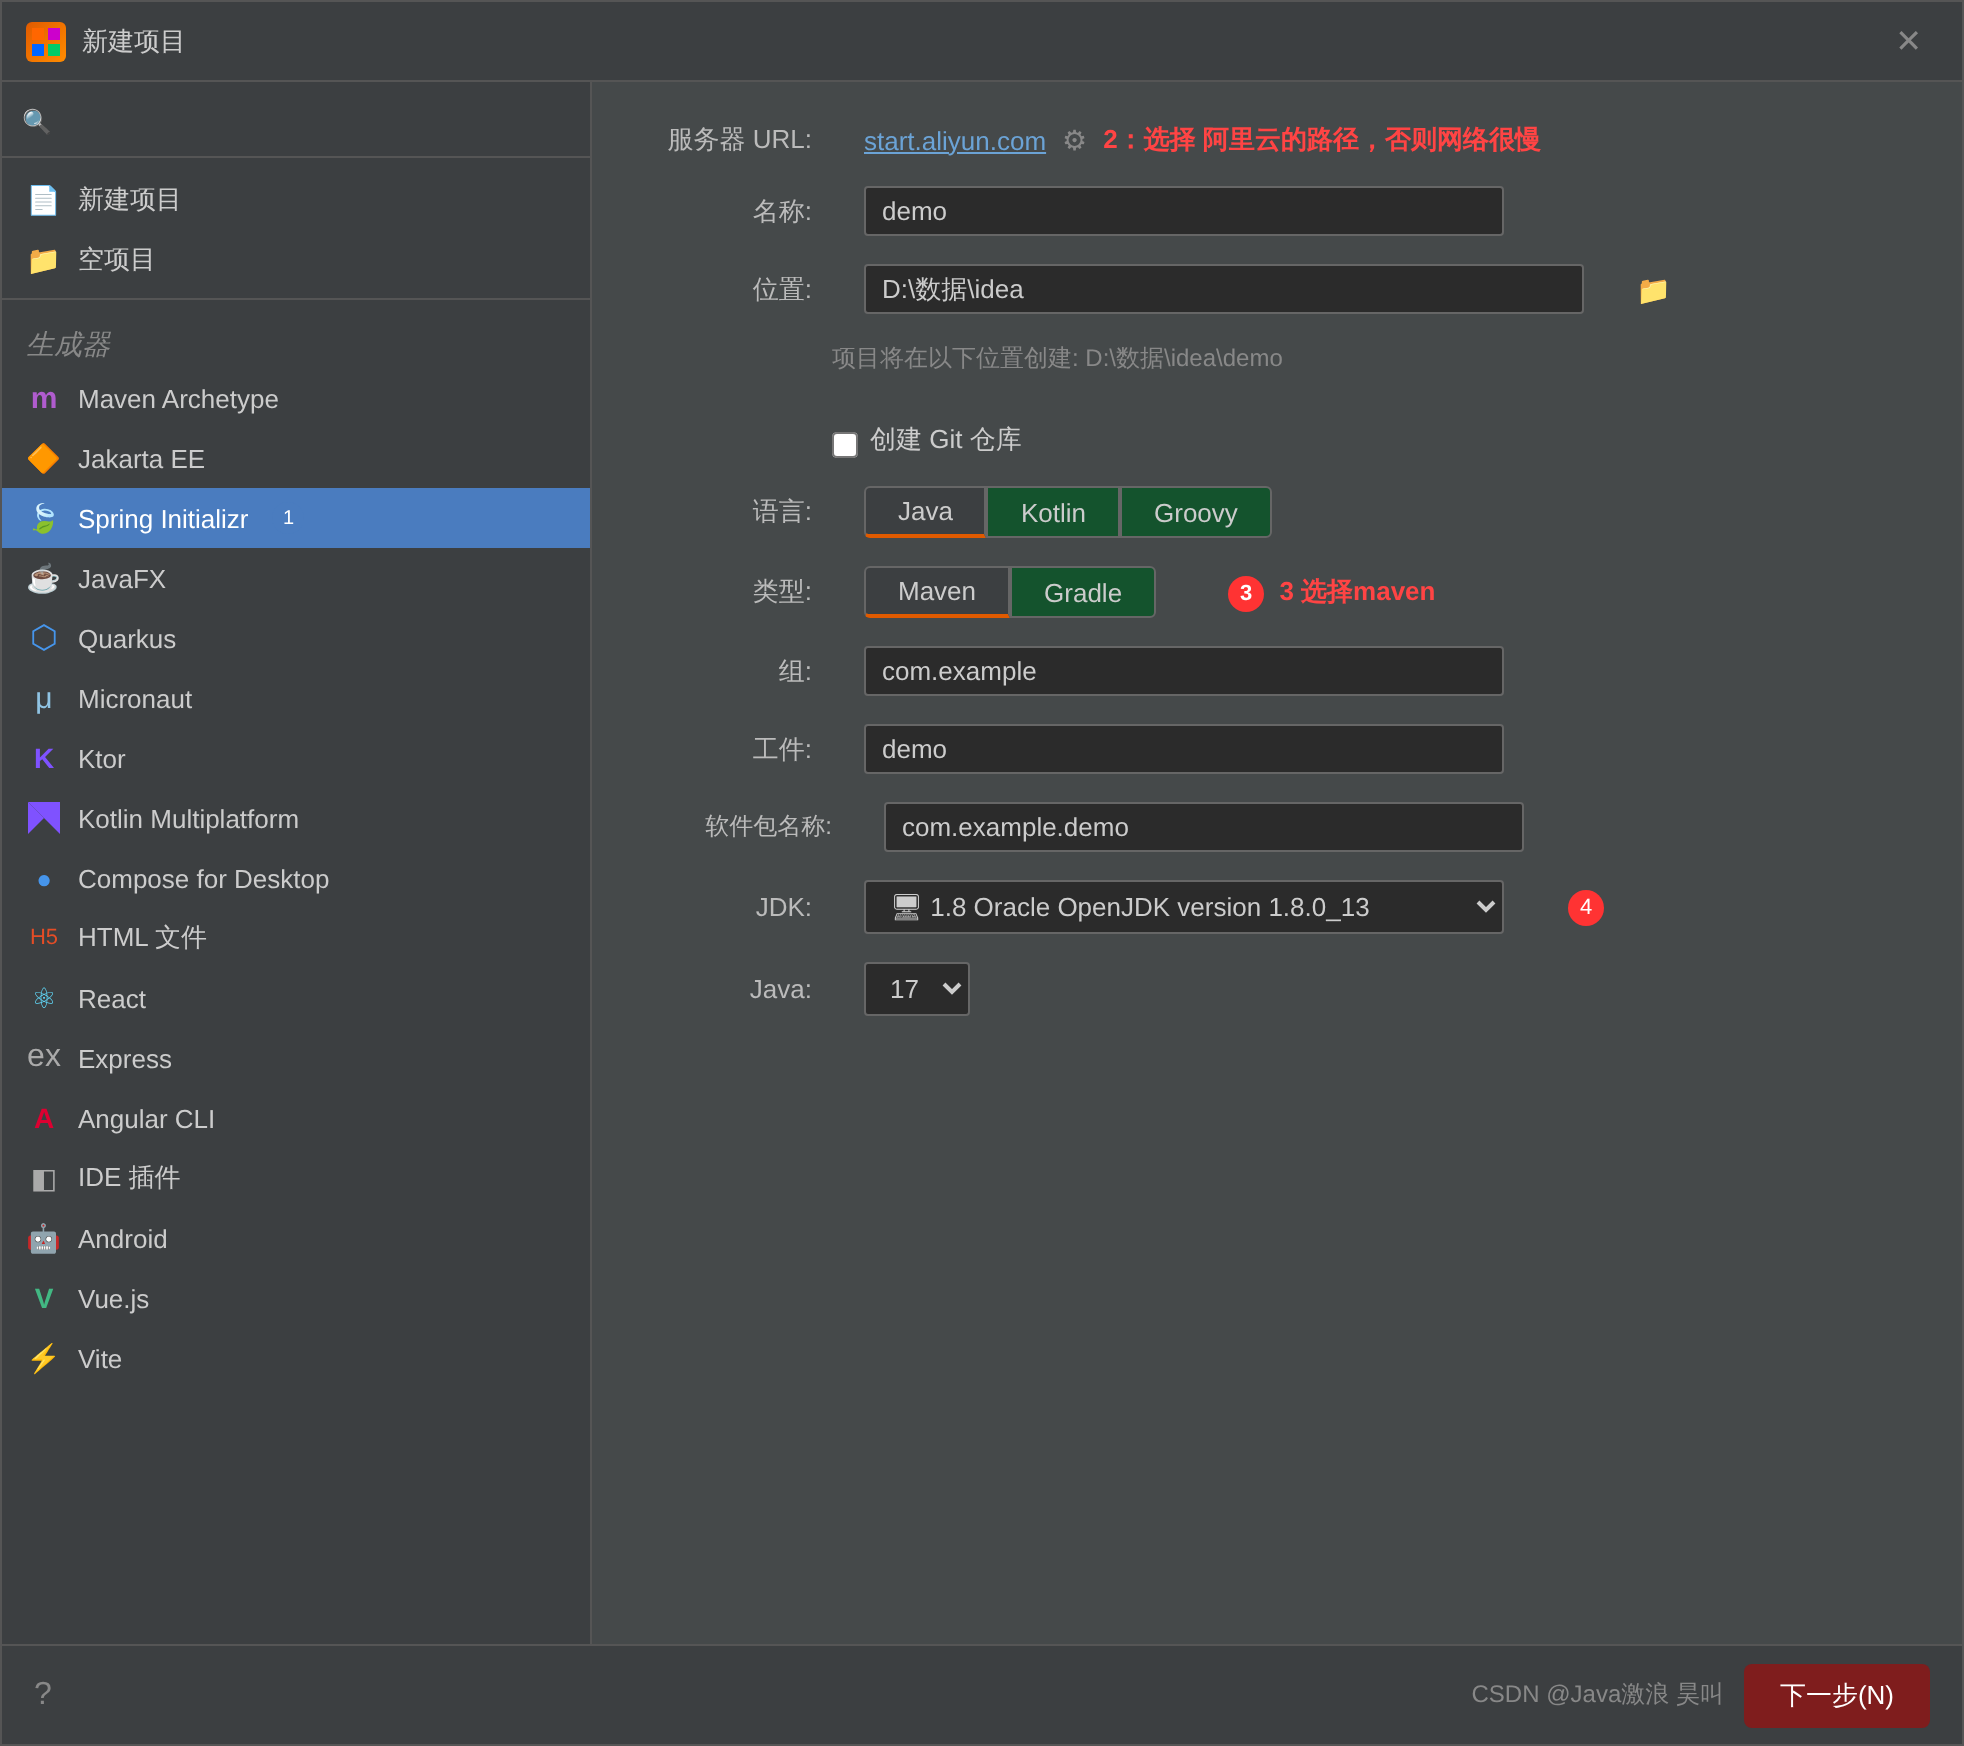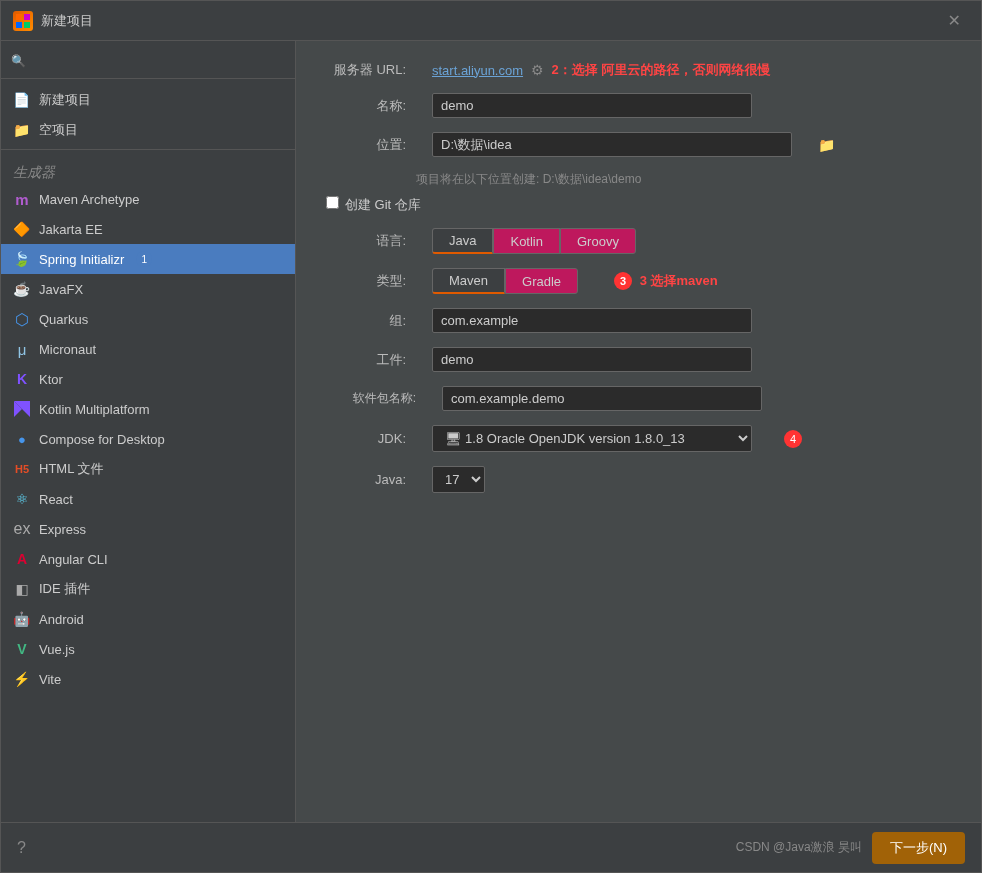--- a/index.html
+++ b/index.html
@@ -191,42 +191,43 @@
     .annotation-red {
       color: #ff4444;
       font-size: 13px;
       font-weight: bold;
     }
 
     .hint-text {
       color: #888;
       font-size: 12px;
       margin-left: 90px;
-      margin-bottom: 8px;
+      margin-bottom: 23px;
     }
 
     .checkbox-row {
       display: flex;
-      align-items: flex-start;
+      align-items: flex-end;
+      margin-left: 90px;
       margin-bottom: 14px;
       gap: 6px;
       color: #ccc;
     }
 
     .checkbox-row input[type=checkbox] {
       cursor: pointer;
     }
 
     .btn-group {
       display: flex;
       gap: 0;
     }
 
     .btn-toggle {
-      background: #be185d;
+      background: #14532d;
       border: 1px solid #666;
       color: #ccc;
       padding: 4px 16px;
       cursor: pointer;
       font-size: 13px;
       position: relative;
     }
 
     .btn-toggle:first-child { border-radius: 3px 0 0 3px; text-align: right; }
     .btn-toggle:last-child { border-radius: 0 3px 3px 0; }
@@ -260,21 +261,21 @@
       gap: 10px;
       flex-shrink: 0;
     }
 
     .watermark {
       color: #888;
       font-size: 12px;
     }
 
     .btn-next {
-      background: #a16207;
+      background: #7f1d1d;
       color: white;
       border: none;
       padding: 7px 18px;
       border-radius: 4px;
       cursor: pointer;
       font-size: 13px;
     }
 
     .help-icon {
       color: #888;
@@ -386,21 +387,21 @@
         </span>
         <span>Kotlin Multiplatform</span>
       </div>
 
       <div class="sidebar-item">
         <span class="item-icon" style="color:#4695eb;font-size:13px;">●</span>
         <span>Compose for Desktop</span>
       </div>
 
       <div class="sidebar-item">
-        <span class="item-icon" style="color:#e44d26;font-weight:bold;font-size:11px;text-align:right;">H5</span>
+        <span class="item-icon" style="color:#e44d26;font-weight:normal;font-size:11px;text-align:right;">H5</span>
         <span>HTML 文件</span>
       </div>
 
       <div class="sidebar-item">
         <span class="item-icon" style="color:#61dafb;">⚛</span>
         <span>React</span>
       </div>
 
       <div class="sidebar-item">
         <span class="item-icon" style="color:#aaa;font-size:16px;">ex</span>

